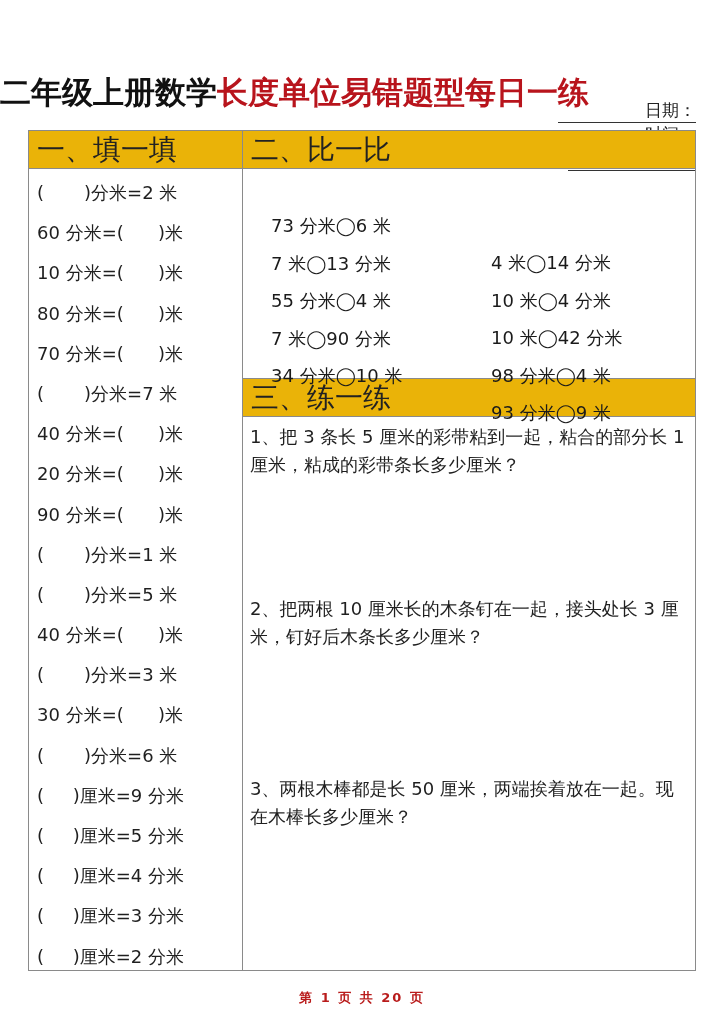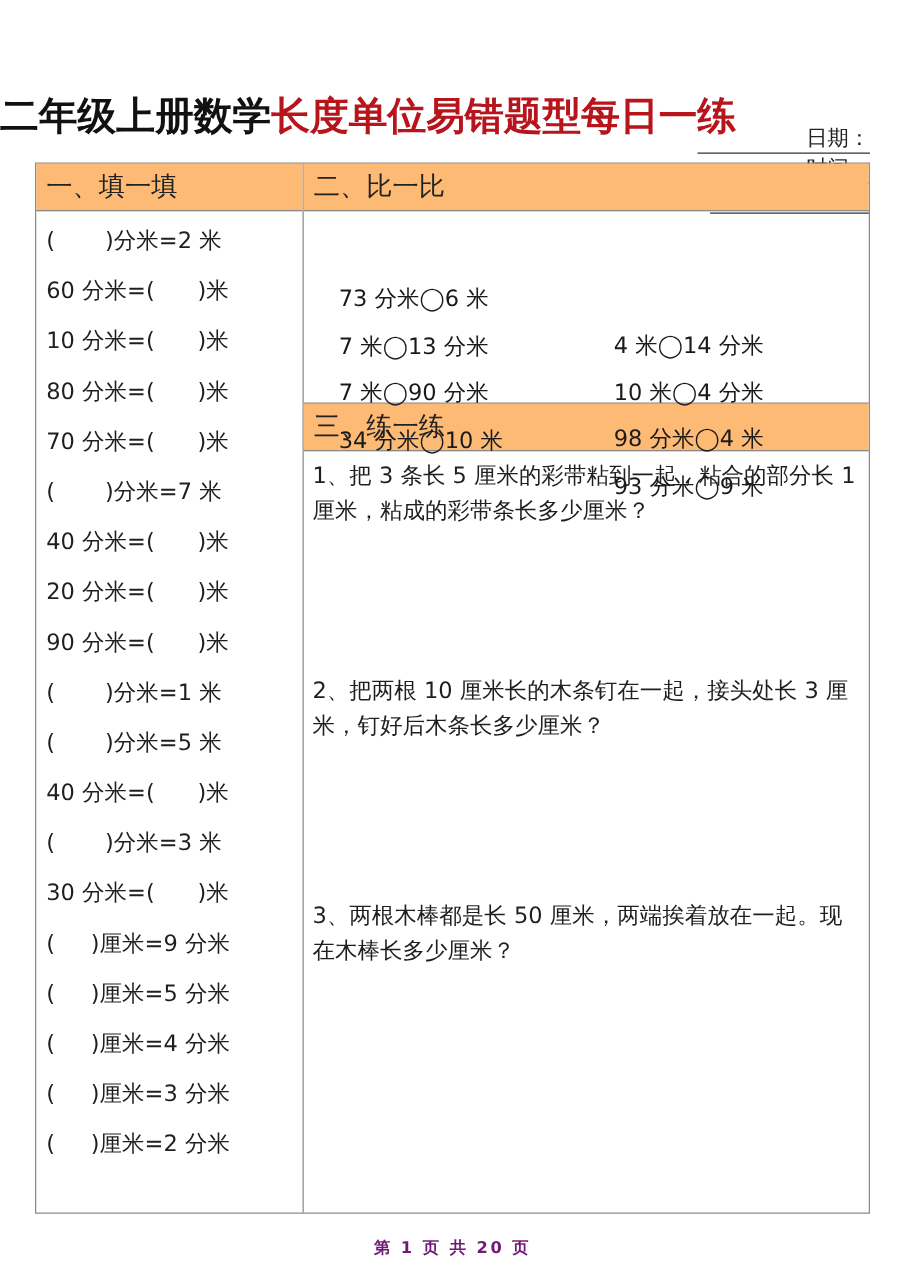--- a/index.html
+++ b/index.html
@@ -12,35 +12,35 @@
   .title .red { color: #b8141c; }
   .meta { position: absolute; top: 99px; left: 36px; width: 660px; height: 26px;
           font-size: 17px; display: flex; align-items: flex-end; white-space: nowrap; flex-direction: column; }
   .meta .lbl { color: #222; }
   .meta .line { display: inline-block; border-bottom: 1.3px solid #333; height: 20px; margin-left: 6px; }
   .grid { position: absolute; top: 130px; left: 28px; width: 668px; height: 841px;
           border: 1.3px solid #8a8a8a; box-sizing: border-box; }
   .col-left { position: absolute; top: 0; left: 0; width: 214px; height: 100%;
               border-right: 1.3px solid #8a8a8a; box-sizing: border-box; }
   .col-right { position: absolute; top: 0; left: 214px; right: 0; height: 100%; }
-  .sec-head { background: #fdba74; height: 38px; border-bottom: 1.3px solid #8a8a8a;
-              box-sizing: border-box; font-size: 21px; line-height: 37px; padding-left: 8px;
+  .sec-head { background: #eab308; height: 38px; border-bottom: 1.3px solid #8a8a8a;
+              box-sizing: border-box; font-size: 28px; line-height: 37px; padding-left: 8px;
               color: #222; }
   .fill-list { padding-top: 4px; }
   .fill-item { height: 40.2px; line-height: 40px; font-size: 18px; padding-left: 8px;
                white-space: pre; color: #1f1f1f; }
-  .compare { height: 154px; border-bottom: 1.3px solid #8a8a8a; box-sizing: border-box;
-             position: relative; padding-top: 15px; }
+  .compare { height: 210px; border-bottom: 1.3px solid #8a8a8a; box-sizing: border-box;
+             position: relative; padding-top: 1px; }
   .cmp-row { height: 37.6px; line-height: 37px; font-size: 18px; position: relative; white-space: pre; }
   .cmp-row .a { position: absolute; left: 28px; }
   .cmp-row .b { position: absolute; left: 248px; }
   .practice { position: relative; }
   .q { position: absolute; left: 7px; right: 6px; font-size: 18px; line-height: 28px; color: #1f1f1f; }
   .footer { position: absolute; top: 989px; left: 0; width: 724px; text-align: center;
-            font-size: 13px; font-weight: bold; color: #701a75; letter-spacing: 2px; }
+            font-size: 13px; font-weight: bold; color: #b91c1c; letter-spacing: 2px; }
 </style>
 </head>
 <body>
 
 <div class="title">
   <span class="black">二年级上册数学</span><span class="red">长度单位易错题型每日一练</span>
 </div>
 
 <div class="meta">
   <span class="lbl">日期：</span>
@@ -62,38 +62,43 @@
       <div class="fill-item">70 分米=(      )米</div>
       <div class="fill-item">(       )分米=7 米</div>
       <div class="fill-item">40 分米=(      )米</div>
       <div class="fill-item">20 分米=(      )米</div>
       <div class="fill-item">90 分米=(      )米</div>
       <div class="fill-item">(       )分米=1 米</div>
       <div class="fill-item">(       )分米=5 米</div>
       <div class="fill-item">40 分米=(      )米</div>
       <div class="fill-item">(       )分米=3 米</div>
       <div class="fill-item">30 分米=(      )米</div>
+      <div class="fill-item">(       )分米=6 米</div>
       <div class="fill-item">(     )厘米=9 分米</div>
       <div class="fill-item">(     )厘米=5 分米</div>
       <div class="fill-item">(     )厘米=4 分米</div>
       <div class="fill-item">(     )厘米=3 分米</div>
       <div class="fill-item">(     )厘米=2 分米</div>
     </div>
   </div>
 
   <div class="col-right">
     <div class="sec-head">二、比一比</div>
     <div class="compare">
       <div class="cmp-row">
         <span class="a">73 分米◯6 米</span>
         <span class="b">4 米◯14 分米</span>
       </div>
       <div class="cmp-row">
         <span class="a">7 米◯13 分米</span>
         <span class="b">10 米◯4 分米</span>
+      </div>
+      <div class="cmp-row">
+        <span class="a">55 分米◯4 米</span>
+        <span class="b">10 米◯42 分米</span>
       </div>
       <div class="cmp-row">
         <span class="a">7 米◯90 分米</span>
         <span class="b">98 分米◯4 米</span>
       </div>
       <div class="cmp-row">
         <span class="a">34 分米◯10 米</span>
         <span class="b">93 分米◯9 米</span>
       </div>
     </div>

